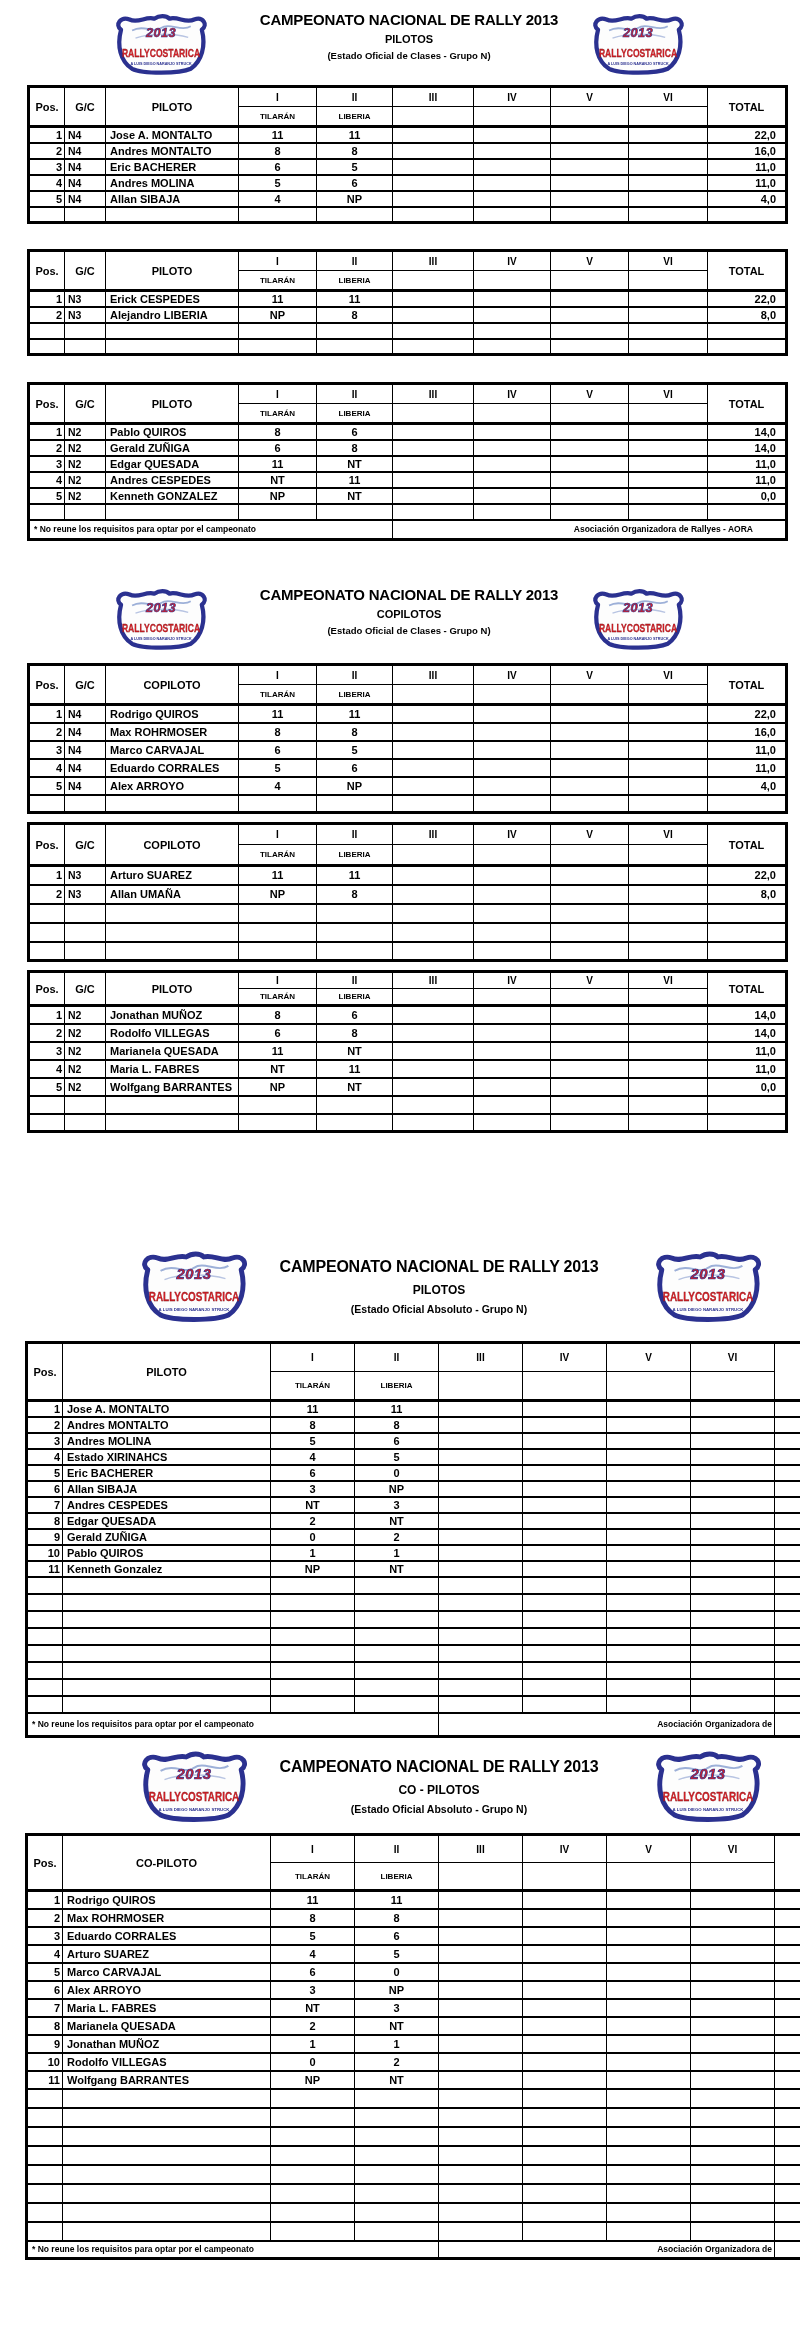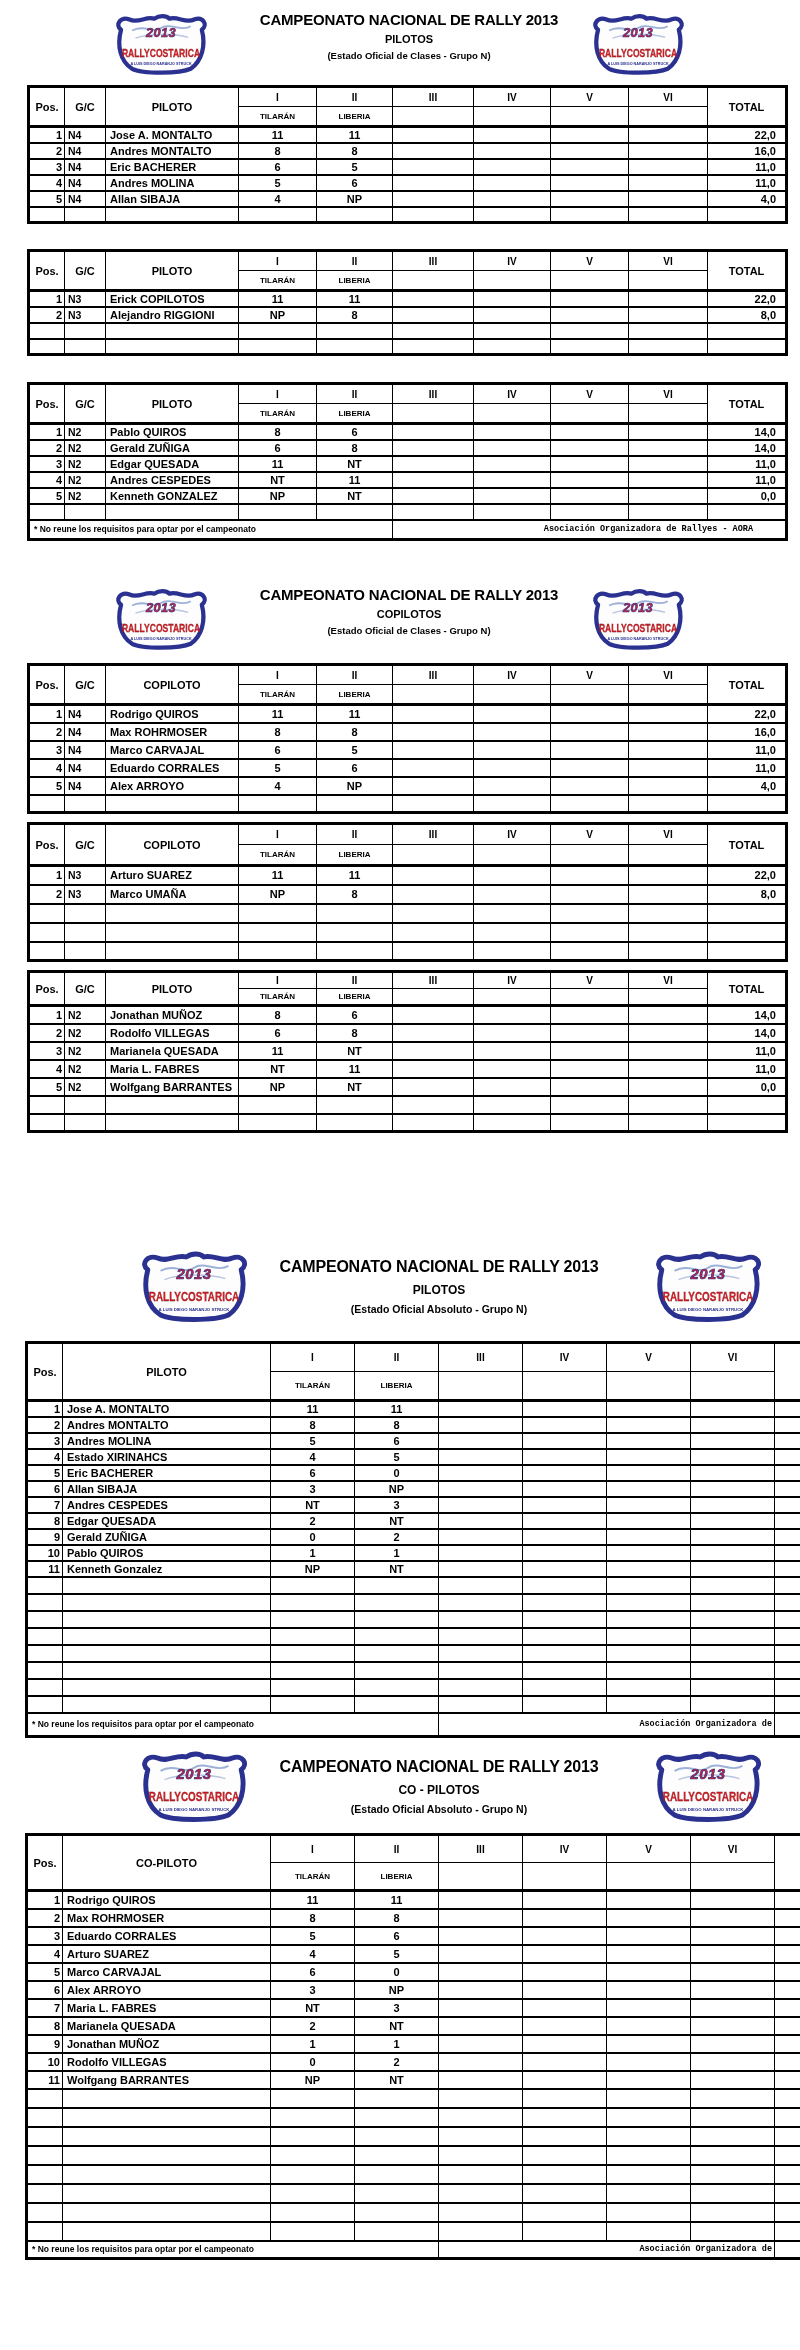--- a/index.html
+++ b/index.html
@@ -40,21 +40,21 @@
   .hr1 .lab{font-size:11px;}
   .hr1 .roman{font-size:10px;}
   .hr2 .venue{font-size:8px;}
   td.pos{text-align:right;padding-right:2px;font-size:11px;}
   td.gc{text-align:left;padding-left:3px;font-size:10.5px;}
   td.name{text-align:left;padding-left:4px;font-size:11px;}
   td.score{text-align:center;font-size:11px;}
   td.total{text-align:right;padding-right:9px;font-size:11px;}
   tfoot td{border-top:2px solid #15803d;}
   .fl{font-size:8.5px;text-align:left;padding-left:4px;}
-  .fr{font-size:8.5px;text-align:right;padding-right:32px;font-family:Liberation Mono, monospace;}
+  .fr{font-size:8.5px;text-align:right;padding-right:32px;}
   .abs-tbl .fr{padding-right:2px;}
 
   
   #t1{margin-top:0;} #t2{margin-top:25px;} #t3{margin-top:26px;}
   #t4{margin-top:0;} #t5{margin-top:8px;}  #t6{margin-top:8px;}
   .hh20 thead tr{height:20px;} .hh21 thead tr{height:21px;}
   .hh17 thead tr{height:17px;} .hh29 thead tr{height:29px;} .hh28 thead tr{height:28px;}
   .dr16 tr.data-row{height:16px;} .dr18 tr.data-row{height:18px;} .dr19 tr.data-row{height:19px;}
   .er16 tr.empty-row{height:16px;} .er17 tr.empty-row{height:17px;}
   .er18 tr.empty-row{height:18px;} .er19 tr.empty-row{height:19px;}
@@ -240,33 +240,33 @@
                 <th class="venue"></th>
                 <th class="venue"></th>
                 <th class="venue"></th>
                 <th class="venue"></th>
               </tr>
             </thead>
             <tbody>
               <tr class="data-row">
                 <td class="pos">1</td>
                 <td class="gc">N3</td>
-                <td class="name">Erick COPILOTOS</td>
+                <td class="name">Erick CESPEDES</td>
                 <td class="score">11</td>
                 <td class="score">11</td>
                 <td class="score"></td>
                 <td class="score"></td>
                 <td class="score"></td>
                 <td class="score"></td>
                 <td class="total">22,0</td>
               </tr>
               <tr class="data-row">
                 <td class="pos">2</td>
                 <td class="gc">N3</td>
-                <td class="name">Alejandro RIGGIONI</td>
+                <td class="name">Alejandro LIBERIA</td>
                 <td class="score">NP</td>
                 <td class="score">8</td>
                 <td class="score"></td>
                 <td class="score"></td>
                 <td class="score"></td>
                 <td class="score"></td>
                 <td class="total">8,0</td>
               </tr>
               <tr class="empty-row">
                 <td></td>
@@ -590,21 +590,21 @@
                 <td class="score">11</td>
                 <td class="score"></td>
                 <td class="score"></td>
                 <td class="score"></td>
                 <td class="score"></td>
                 <td class="total">22,0</td>
               </tr>
               <tr class="data-row">
                 <td class="pos">2</td>
                 <td class="gc">N3</td>
-                <td class="name">Marco UMAÑA</td>
+                <td class="name">Allan UMAÑA</td>
                 <td class="score">NP</td>
                 <td class="score">8</td>
                 <td class="score"></td>
                 <td class="score"></td>
                 <td class="score"></td>
                 <td class="score"></td>
                 <td class="total">8,0</td>
               </tr>
               <tr class="empty-row">
                 <td></td>

